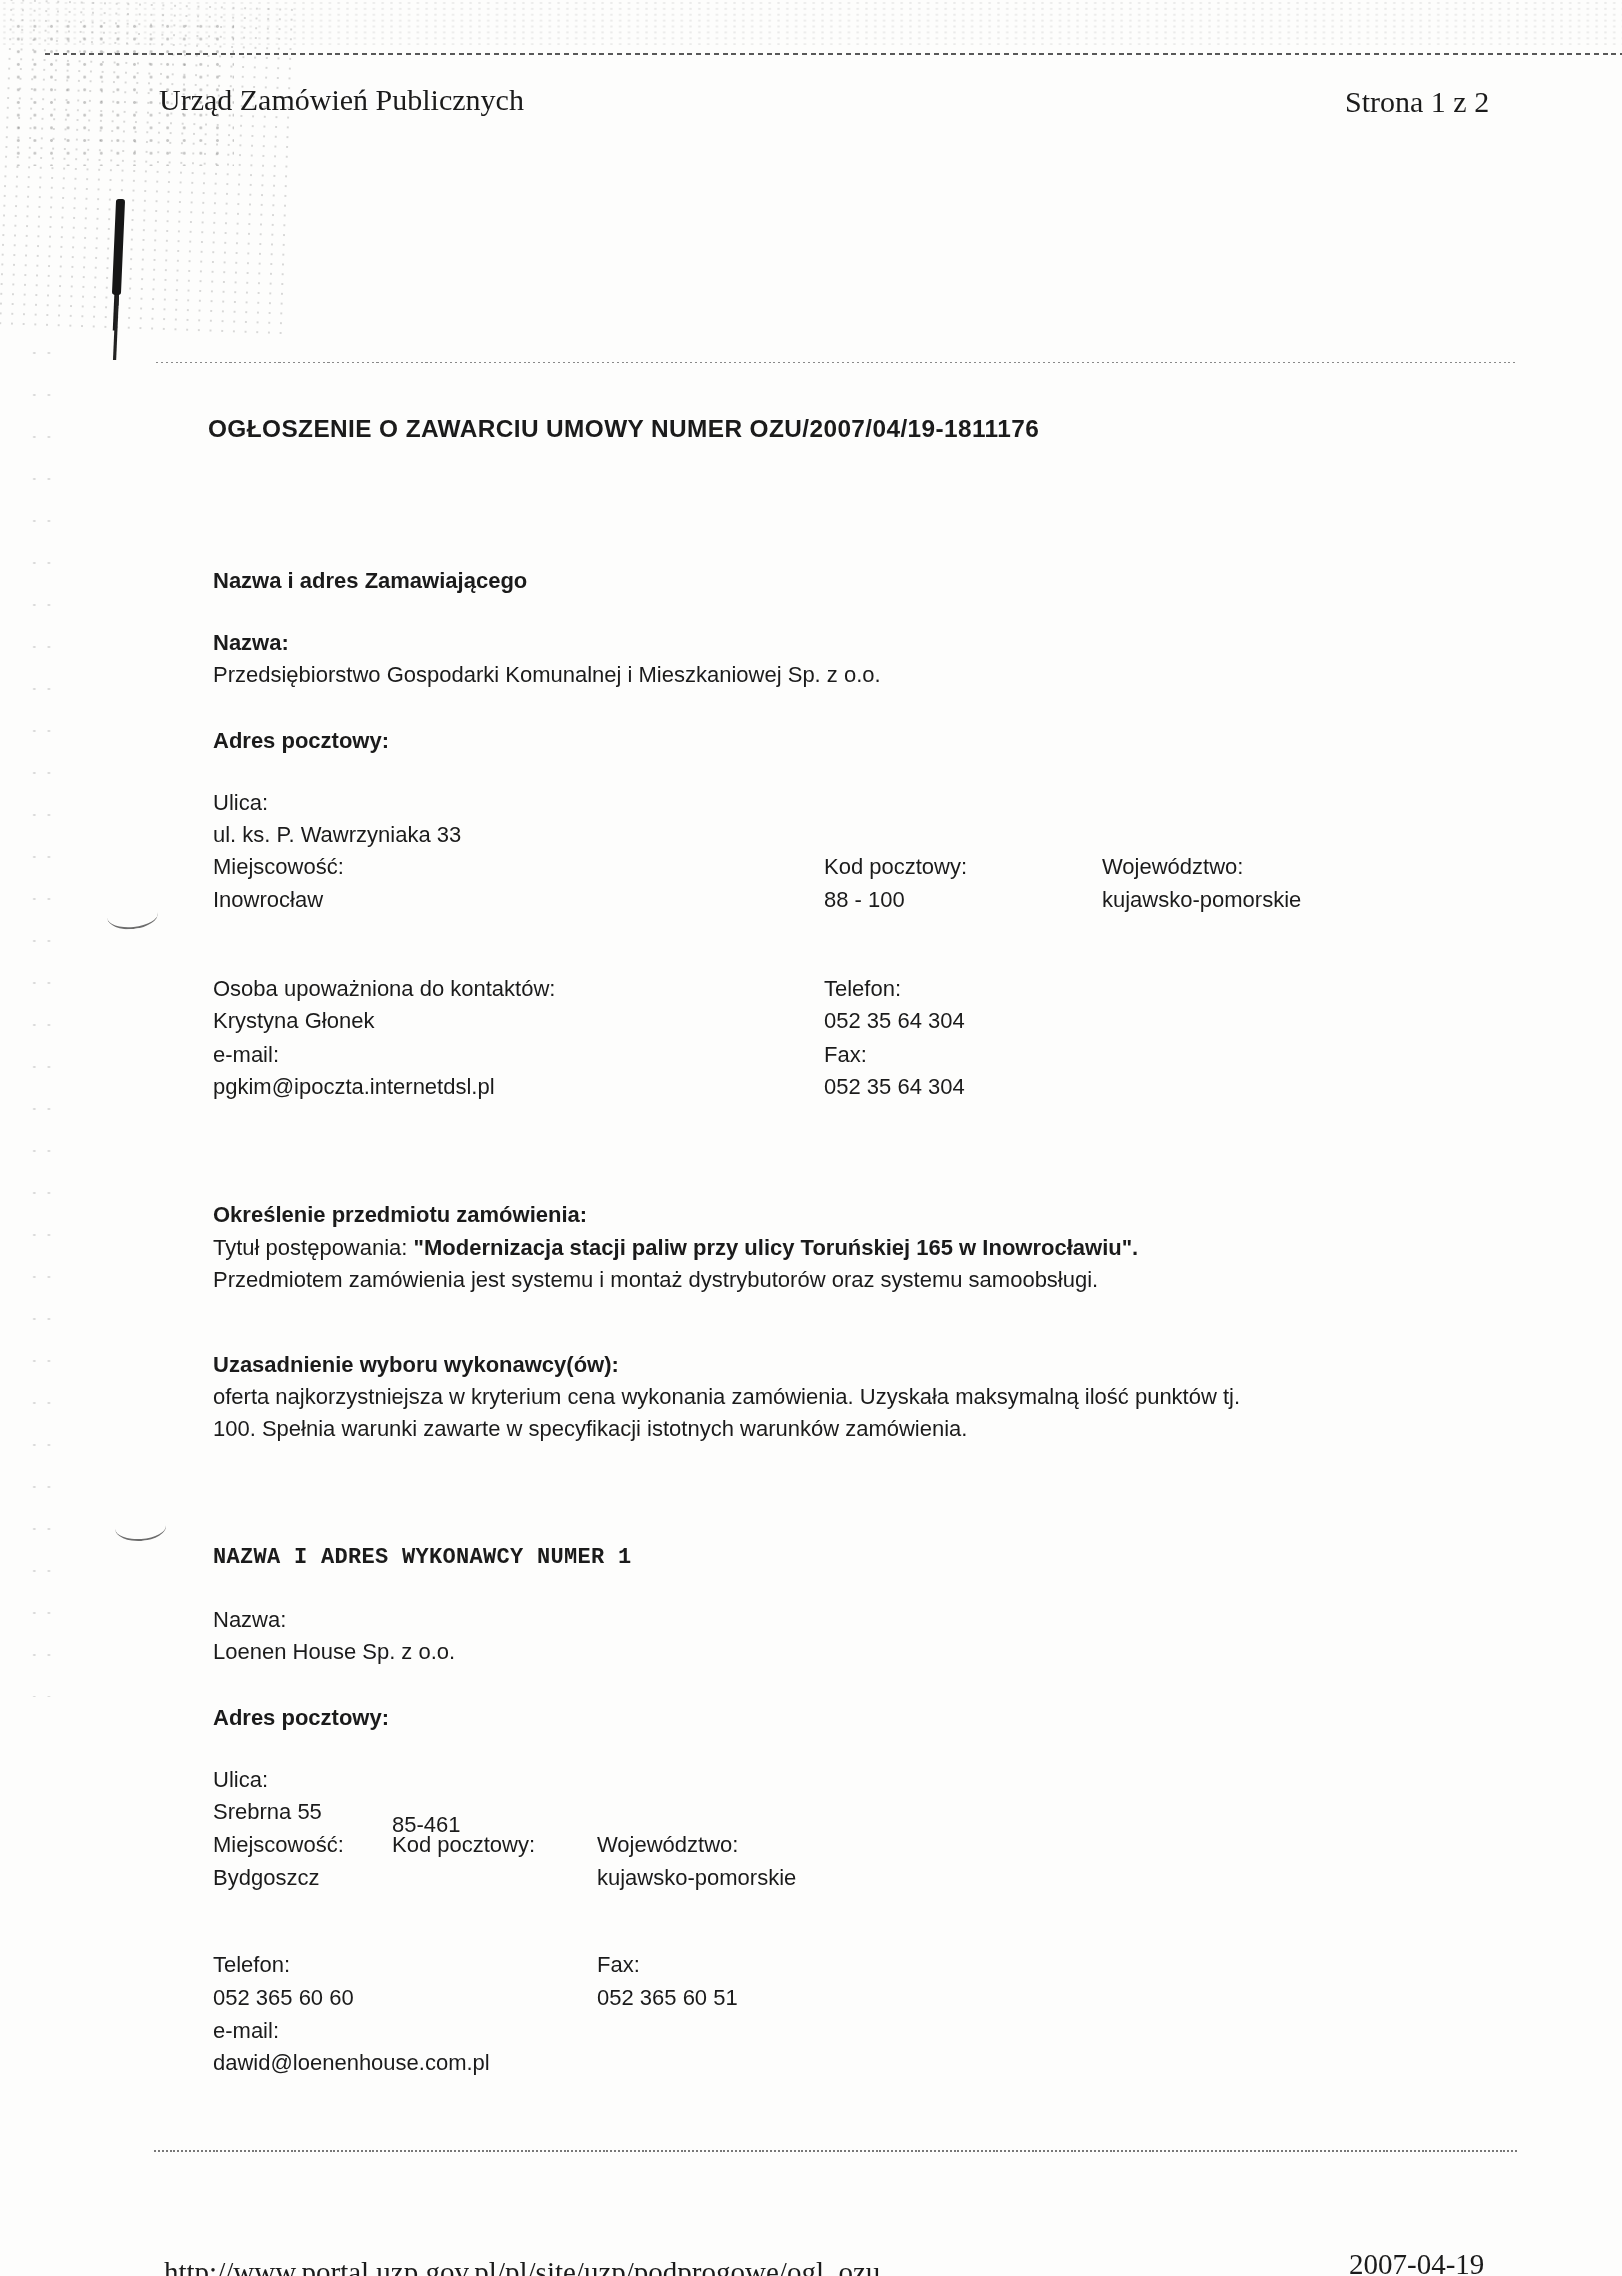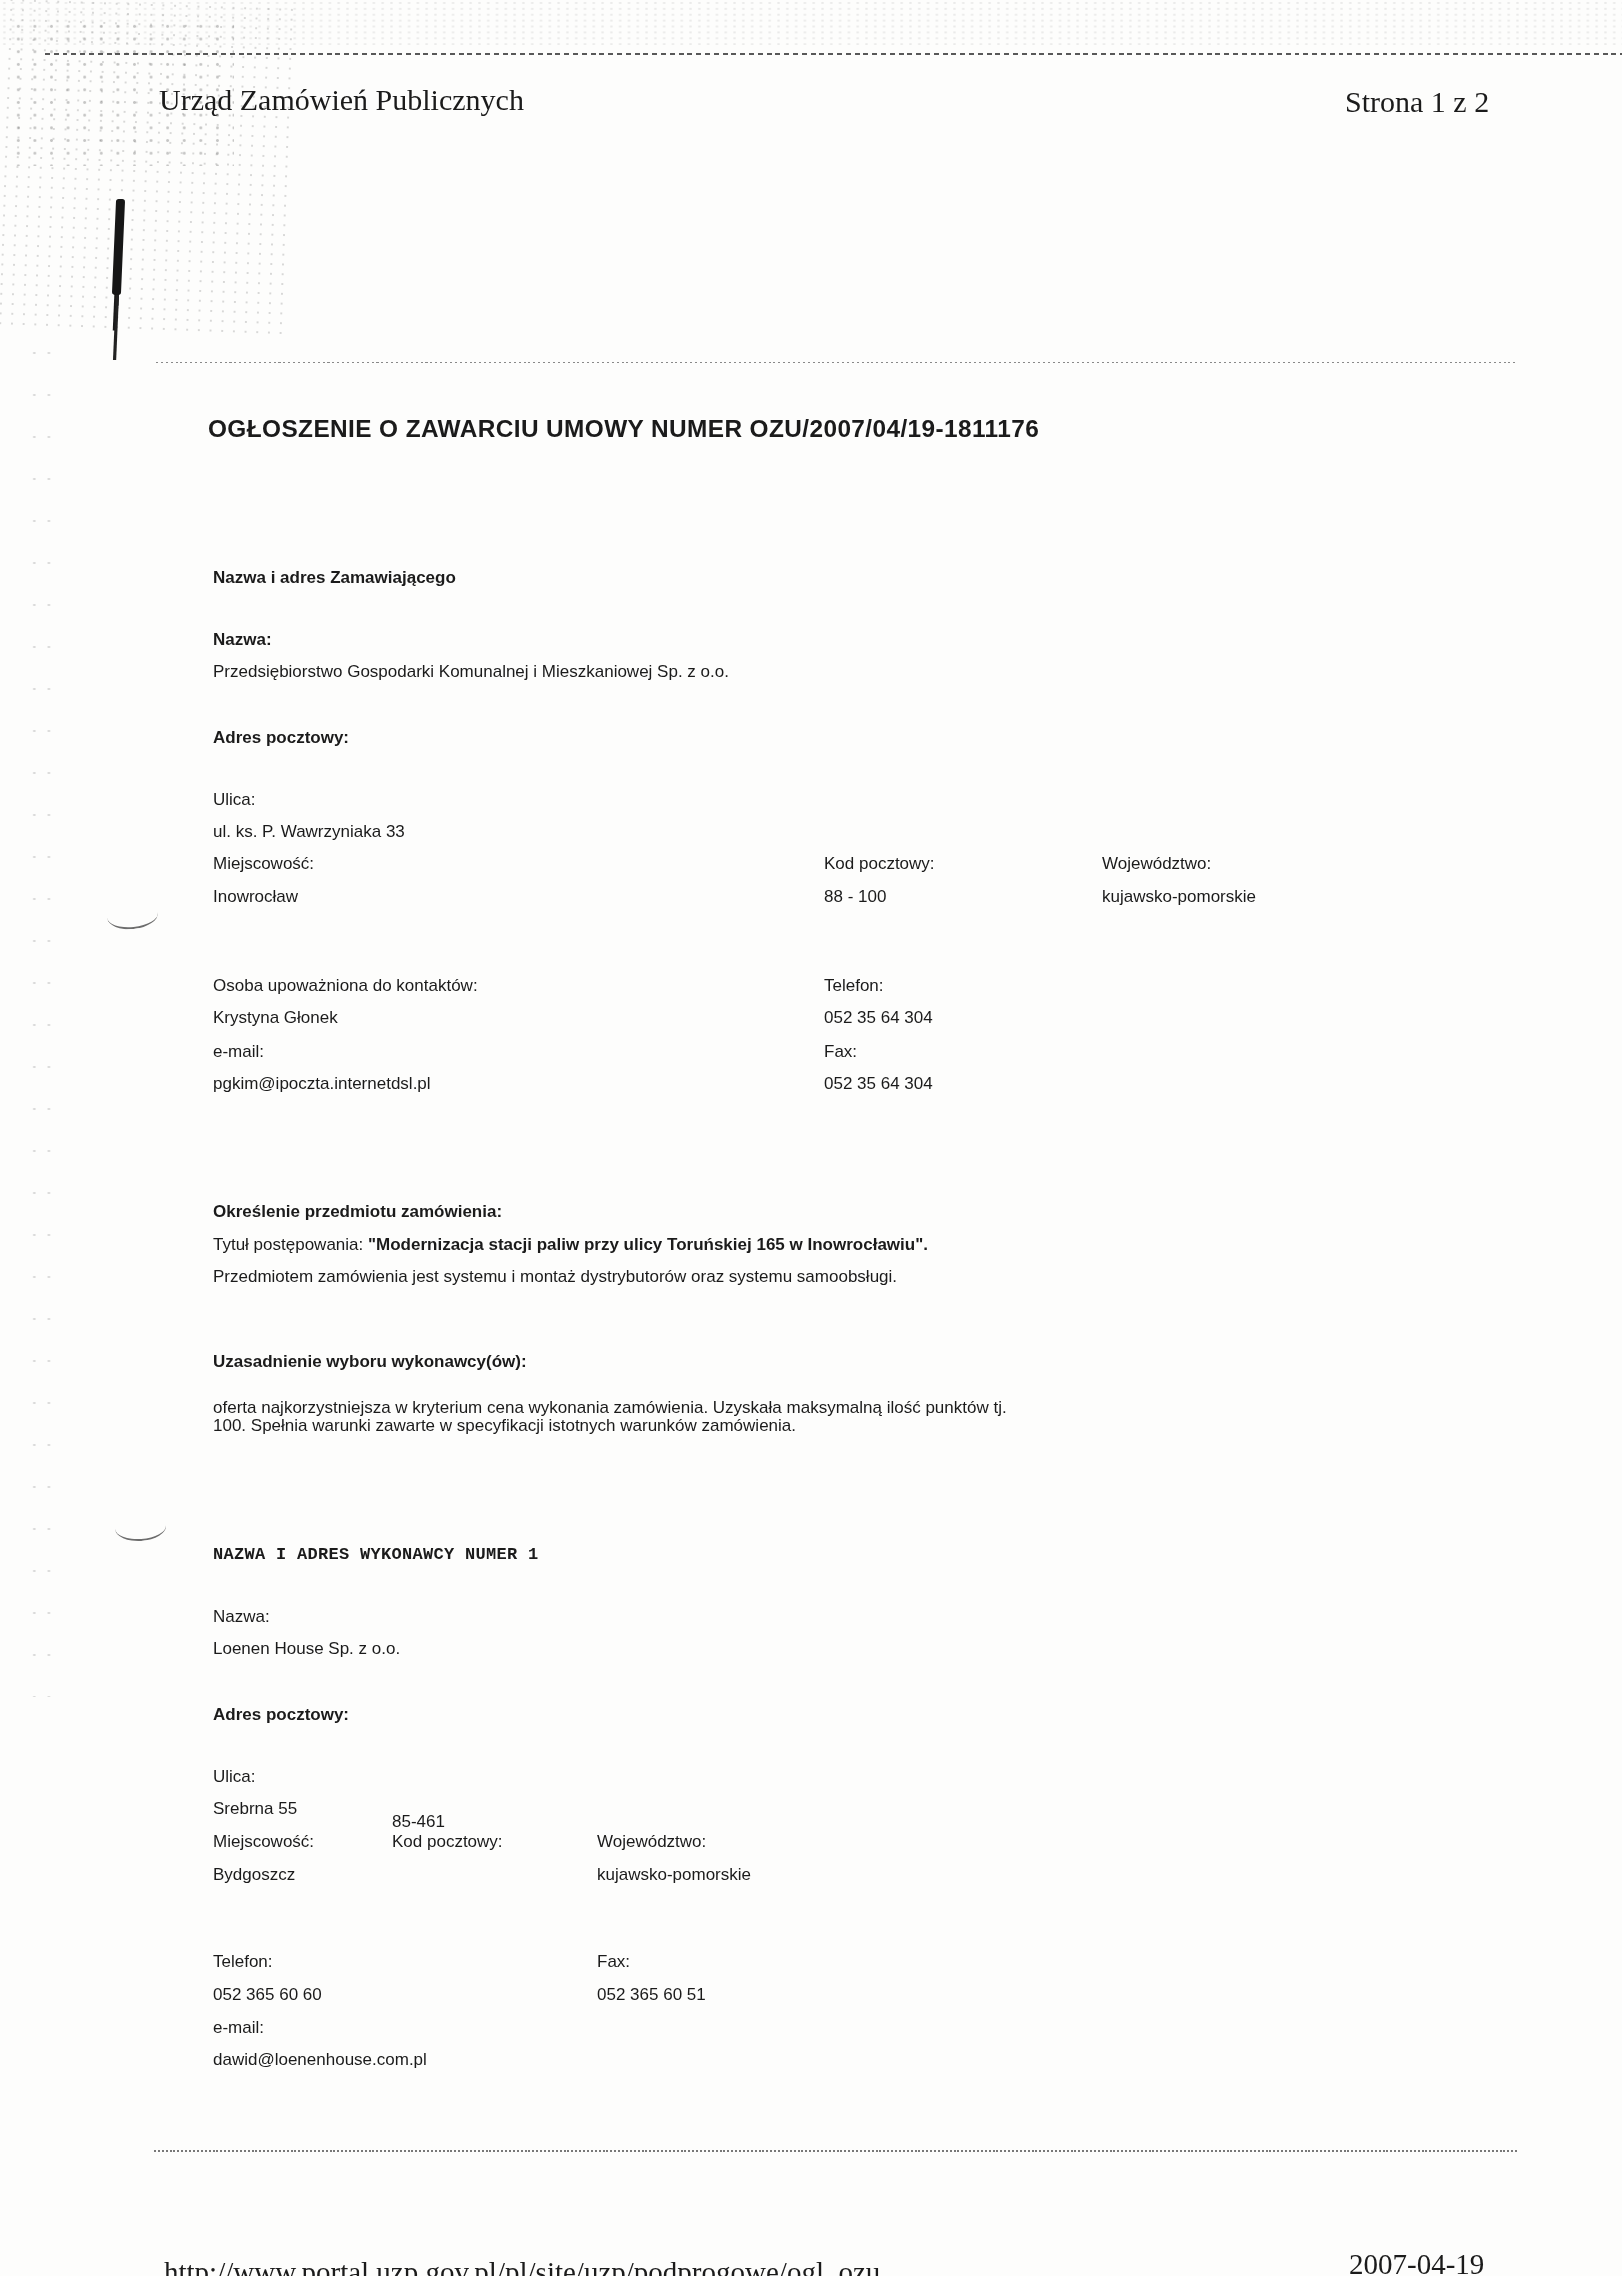--- a/index.html
+++ b/index.html
@@ -6,21 +6,21 @@
   #page{
     position:relative;
     width:1623px;height:2276px;
     background:#fdfdfc;
     overflow:hidden;
     font-family:"Liberation Sans", sans-serif;
     color:#1c1c1c;
   }
   
   #text-layer{position:absolute;inset:0;filter:blur(0.3px) contrast(1.02);}
-  .line{position:absolute;font-size:17px;line-height:1.2;white-space:nowrap;color:#1d1d1d;}
+  .line{position:absolute;font-size:22px;line-height:1.2;white-space:nowrap;color:#1d1d1d;}
   .b{font-weight:bold;}
   .serif{font-family:"Liberation Serif", serif;}
   .hdr{font-size:30px;}
   .ftr{font-size:29px;}
   .title{font-size:24.4px;font-weight:bold;letter-spacing:0.4px;}
   .sect{font-weight:bold;}
   .caps{font-weight:bold;letter-spacing:0.3px;font-family:Liberation Mono, monospace;}
   
   .dashline{position:absolute;height:2px;
     background-image:repeating-linear-gradient(90deg,#3b3b3b 0 4.9px,transparent 4.9px 8.8px);
@@ -100,21 +100,21 @@
     <div class="line" style="left:213px;top:1042px;">e-mail:</div>
     <div class="line" style="left:824px;top:1042px;">Fax:</div>
     <div class="line" style="left:213px;top:1074px;">pgkim@ipoczta.internetdsl.pl</div>
     <div class="line" style="left:824px;top:1074px;">052 35 64 304</div>
 
     <div class="line sect" style="left:213px;top:1202px;">Określenie przedmiotu zamówienia:</div>
     <div class="line" style="left:213px;top:1235px;"><span>Tytuł postępowania: </span><span class="b">"Modernizacja stacji paliw przy ulicy Toruńskiej 165 w Inowrocławiu".</span></div>
     <div class="line" style="left:213px;top:1267px;">Przedmiotem zamówienia jest systemu i montaż dystrybutorów oraz systemu samoobsługi.</div>
 
     <div class="line sect" style="left:213px;top:1352px;">Uzasadnienie wyboru wykonawcy(ów):</div>
-    <div class="line" style="left:213px;top:1384px;margin-top:14px;">oferta najkorzystniejsza w kryterium cena wykonania zamówienia. Uzyskała maksymalną ilość punktów tj.</div>
+    <div class="line" style="left:213px;top:1384px;">oferta najkorzystniejsza w kryterium cena wykonania zamówienia. Uzyskała maksymalną ilość punktów tj.</div>
     <div class="line" style="left:213px;top:1416px;">100. Spełnia warunki zawarte w specyfikacji istotnych warunków zamówienia.</div>
 
     <div class="line caps" style="left:213px;top:1545px;">NAZWA I ADRES WYKONAWCY NUMER 1</div>
 
     <div class="line" style="left:213px;top:1607px;">Nazwa:</div>
     <div class="line" style="left:213px;top:1639px;">Loenen House Sp. z o.o.</div>
 
     <div class="line sect" style="left:213px;top:1705px;">Adres pocztowy:</div>
 
     <div class="line" style="left:213px;top:1767px;">Ulica:</div>

